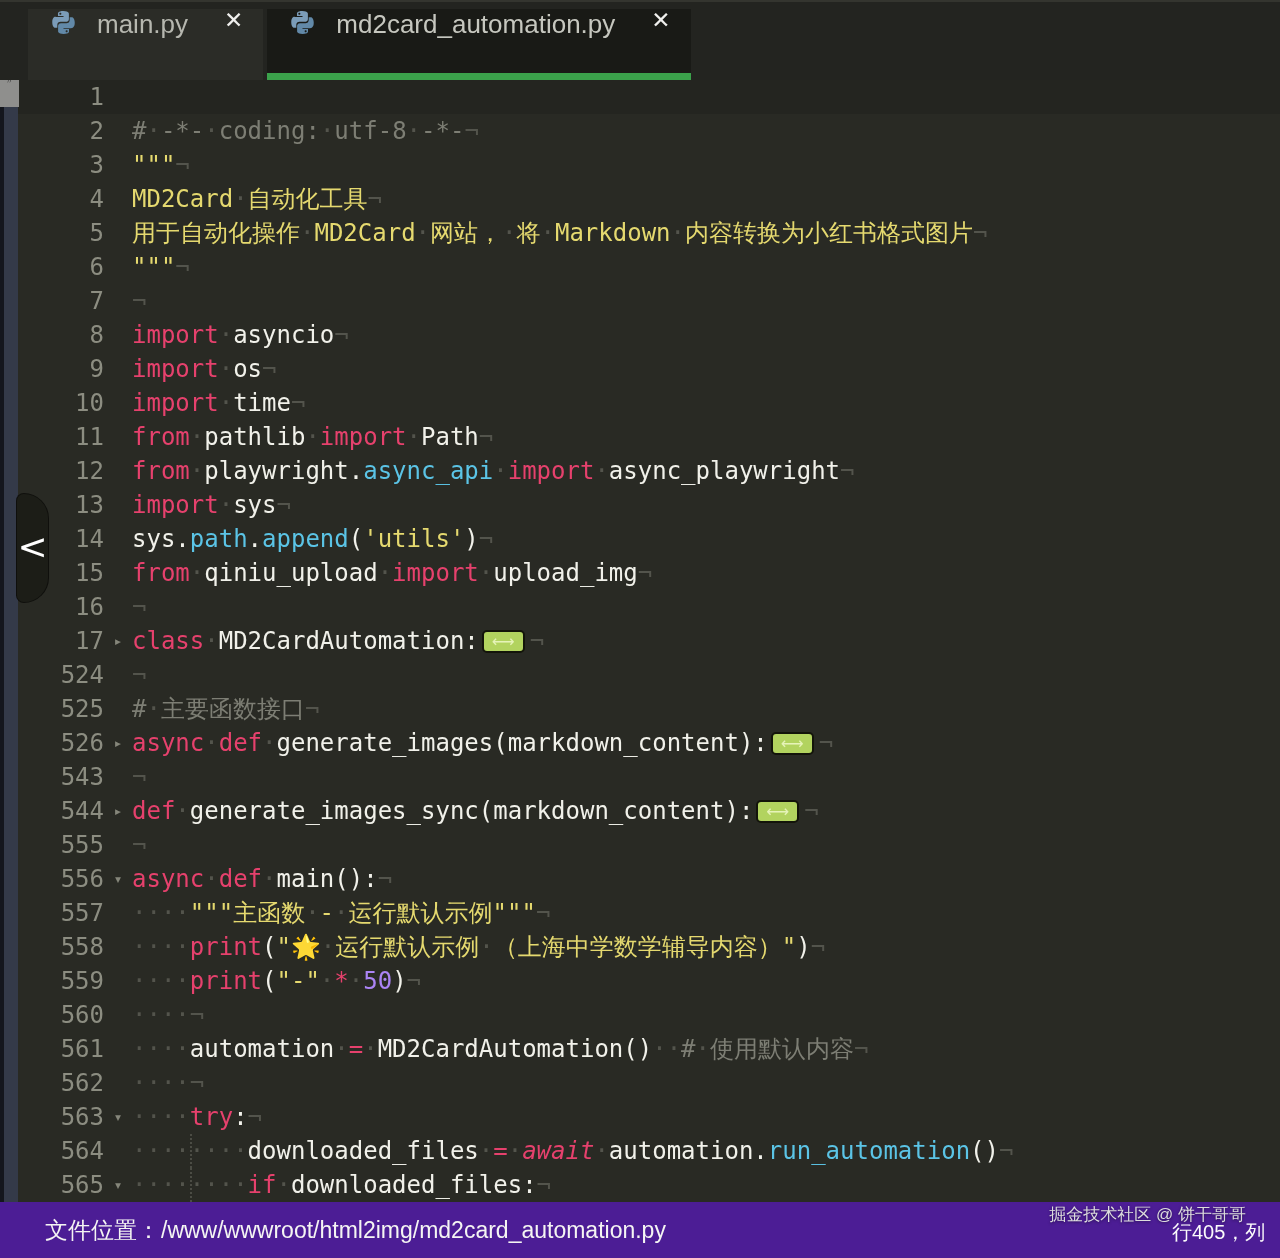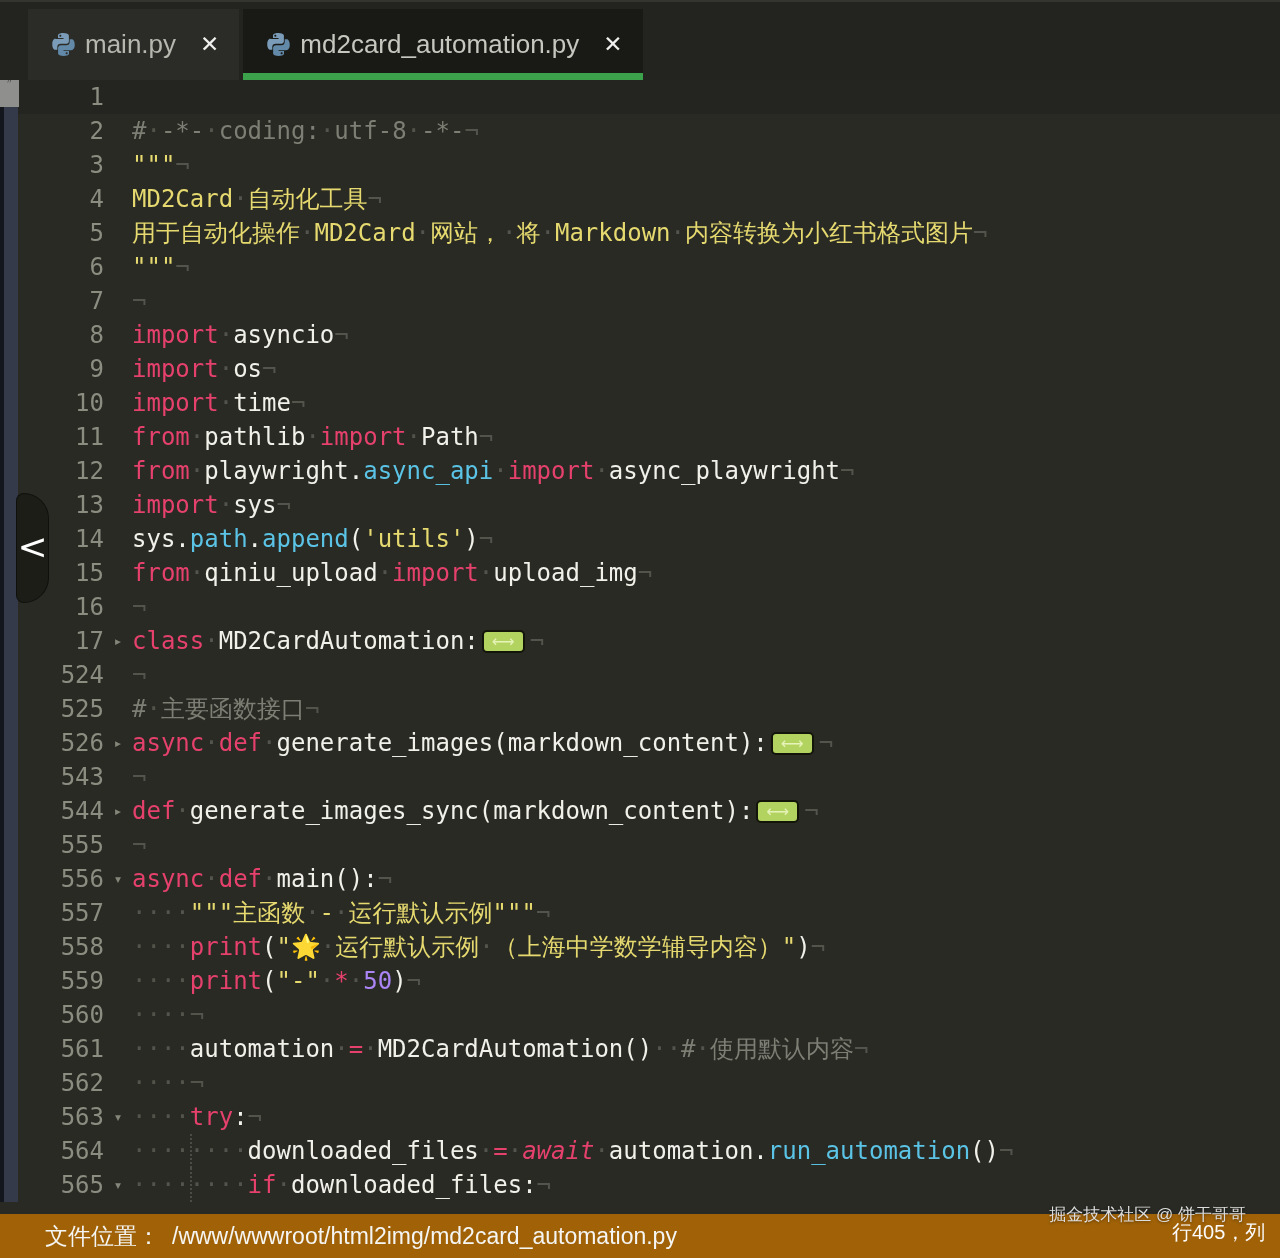--- a/index.html
+++ b/index.html
@@ -9,21 +9,21 @@
   }
   *{box-sizing:border-box}
   html,body{margin:0;padding:0}
   body{
     width:1280px;height:1258px;position:relative;overflow:hidden;
     background:var(--editor-bg);font-family:"Liberation Sans",sans-serif;
   }
   
   .tabbar{position:absolute;top:0;left:0;right:0;height:80px;background:var(--bar-bg);
     display:flex;align-items:stretch;padding-left:28px;border-top:2px solid #34352f;}
-  .tab{display:flex;align-items:center;gap:8px;padding:0 20px 0 22px;margin-top:7px;
+  .tab{display:flex;align-items:flex-start;gap:20px;padding:0 20px 0 22px;margin-top:7px;
     background:var(--tab-in);color:#b6b7af;font-size:26px;position:relative;cursor:default;}
   .tab + .tab{margin-left:4px}
   .tab.active{background:var(--tab-act);color:#c6c7bf}
   .tab.active::after{content:"";position:absolute;left:0;right:0;bottom:0;height:7px;background:var(--green)}
   .tab-close{margin-left:16px;font-size:23px;color:#f0f0ee;line-height:1}
   .pyicon{display:inline-flex;width:27px;height:27px}
   
   .editor{position:absolute;top:80px;bottom:56px;left:0;right:0;background:var(--editor-bg);overflow:hidden}
   .scroll-strip{position:absolute;left:0;top:0;bottom:0;width:18px;background:#343a49;
     border-left:4px solid #14161d;z-index:3}
@@ -42,23 +42,23 @@
   .pill{display:inline-block;vertical-align:2px;margin:0 5px 0 3px;padding:0 8px;height:23px;
     line-height:19px;background:#b2d35f;border:2px solid #13140a;border-radius:5px;
     color:#e6f3b8;font-size:16px;font-family:"DejaVu Sans",sans-serif}
   .guide{position:absolute;left:58px;top:0;bottom:0;border-left:2px dotted #4b4c44}
   .cursor{position:absolute;left:-2px;top:3px;width:3px;height:28px;background:#fdfdfd}
   .handle{position:absolute;left:16px;top:413px;width:33px;height:110px;background:#1c1d17;
     border:1px solid rgba(0,0,0,.45);border-radius:8px 26px 26px 8px;z-index:5;
     display:flex;align-items:center;justify-content:center;color:#fff;font-size:36px;
     font-family:"DejaVu Sans",sans-serif;padding-bottom:4px}
   
-  .statusbar{position:absolute;left:0;right:0;bottom:0;height:44px;background:#a16207;
+  .statusbar{position:absolute;left:0;right:0;bottom:0;height:56px;background:#4c1d95;
     display:flex;align-items:center;padding-left:45px;color:#f5f5f3;font-size:23px;z-index:6}
-  .statusbar .path{margin-left:12px}
+  .statusbar .path{margin-left:1px}
   .pos{position:absolute;left:1172px;bottom:12px;color:#fbfbfb;font-size:20px;white-space:nowrap;z-index:7}
   .watermark{position:absolute;right:34px;bottom:32px;color:#dddddd;font-size:17px;z-index:8;
     white-space:nowrap;text-shadow:0 1px 3px rgba(0,0,0,.45)}
 </style>
 </head>
 <body>
 
 <div class="tabbar">
   <div class="tab">
     <span class="pyicon">

